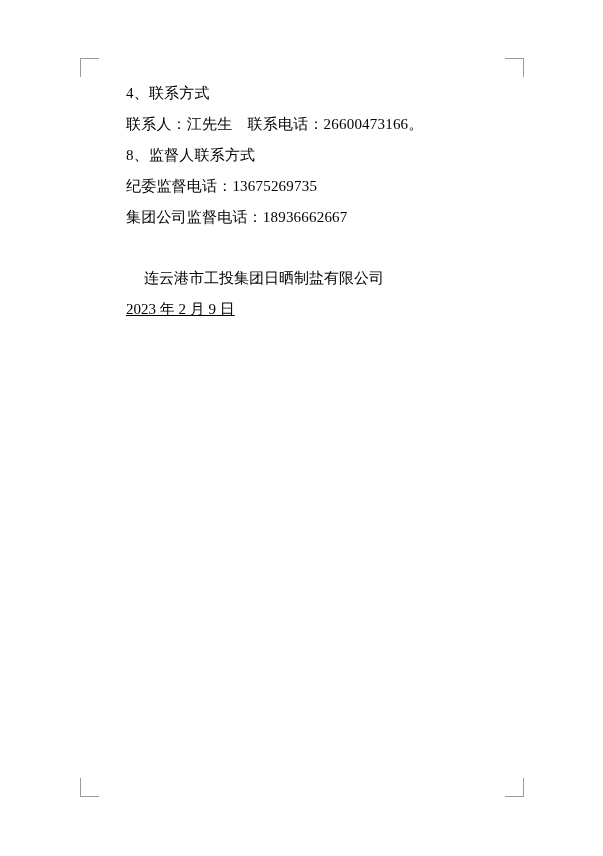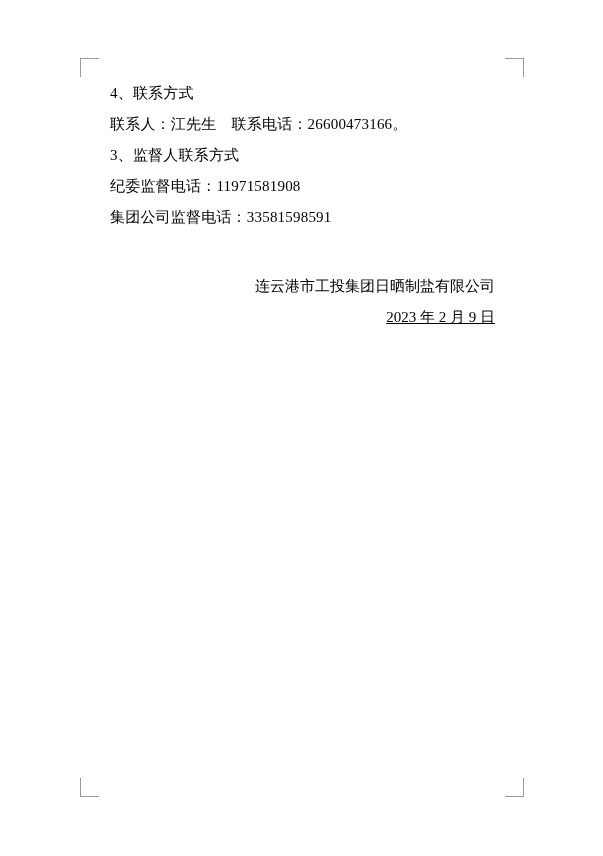--- a/index.html
+++ b/index.html
@@ -23,35 +23,35 @@
     width: 18px;
     height: 18px;
   }
   .crop.tl { left: 80px;  top: 58px;  border-left: 1px solid #9a9a9a; border-top: 1px solid #9a9a9a; }
   .crop.tr { left: 505px; top: 58px;  border-right: 1px solid #9a9a9a; border-top: 1px solid #9a9a9a; }
   .crop.bl { left: 80px;  top: 778px; border-left: 1px solid #9a9a9a; border-bottom: 1px solid #9a9a9a; }
   .crop.br { left: 505px; top: 778px; border-right: 1px solid #9a9a9a; border-bottom: 1px solid #9a9a9a; }
 
   .content {
     position: absolute;
-    left: 110px;
+    left: 126px;
     top: 78px;
     width: 385px;
   }
 
   .line {
     font-size: 15px;
     line-height: 31px;
     white-space: pre;
     letter-spacing: 0.2px;
   }
 
   .sign-block {
-    margin-top: 38px;
-    text-align: right;
+    margin-top: 30px;
+    text-align: left;
   }
   .sign-line {
     font-size: 15px;
     line-height: 31px;
     white-space: pre;
   }
   .sign-company {
     padding-left: 18px;
   }
   .sign-date {
@@ -68,25 +68,25 @@
   <div class="crop tr"></div>
   <div class="crop bl"></div>
   <div class="crop br"></div>
 
   <div class="content">
 
     <div class="line">4、联系方式</div>
 
     <div class="line">联系人：江先生　联系电话：26600473166。</div>
 
-    <div class="line">3、监督人联系方式</div>
+    <div class="line">8、监督人联系方式</div>
 
-    <div class="line">纪委监督电话：11971581908</div>
+    <div class="line">纪委监督电话：13675269735</div>
 
-    <div class="line">集团公司监督电话：33581598591</div>
+    <div class="line">集团公司监督电话：18936662667</div>
 
     <div class="sign-block">
       <div class="sign-line sign-company">连云港市工投集团日晒制盐有限公司</div>
       <div class="sign-line sign-date">2023 年 2 月 9 日</div>
     </div>
 
   </div>
 </div>
 
 </body></html>

